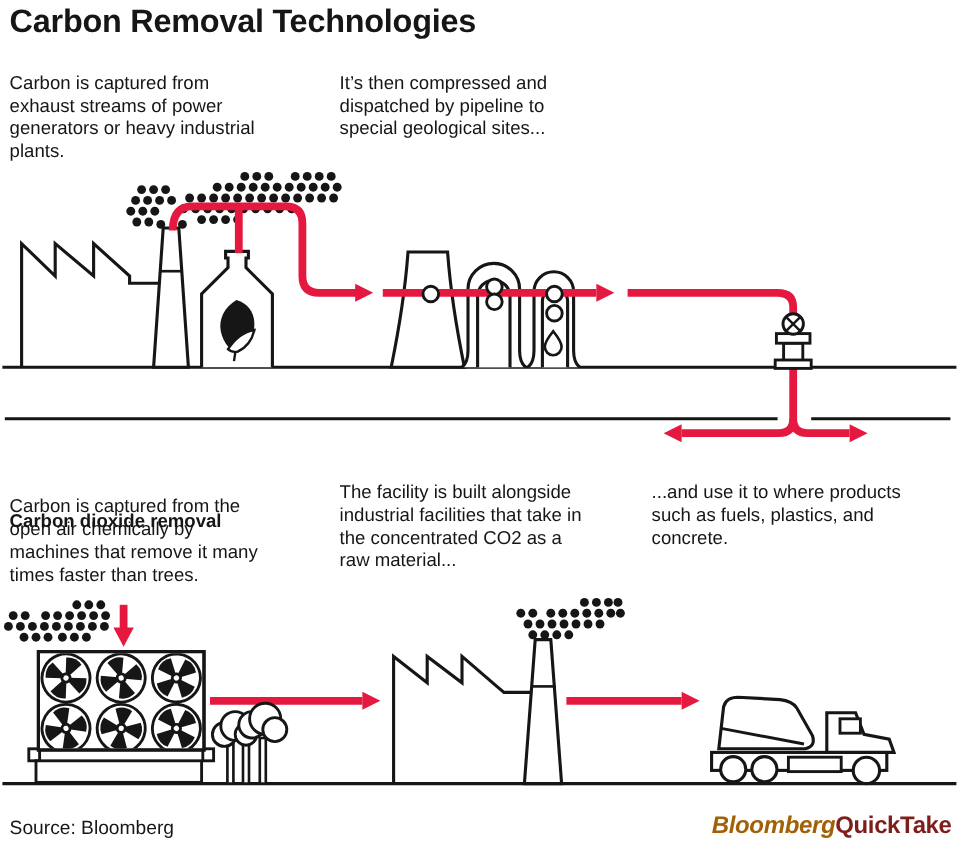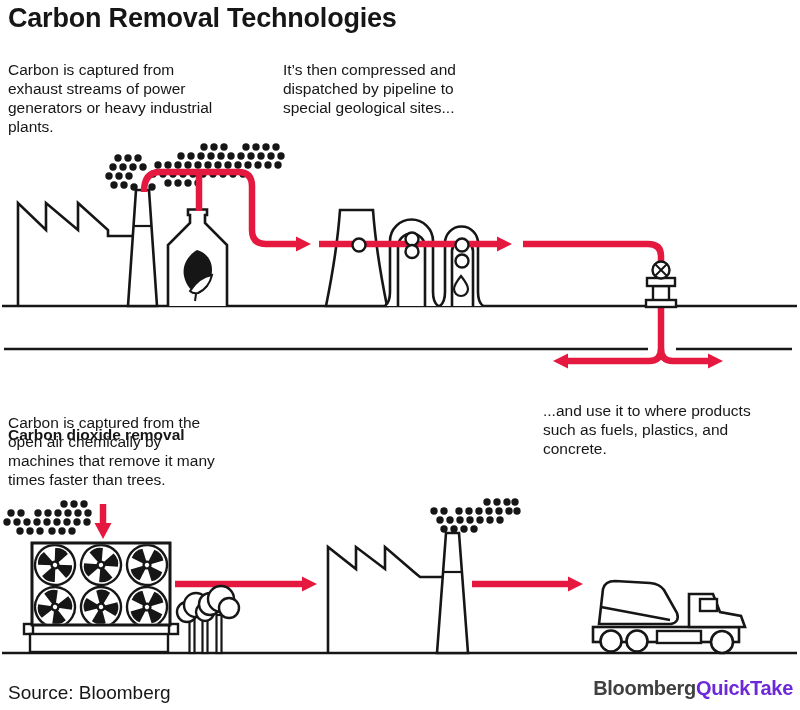--- a/index.html
+++ b/index.html
@@ -10,24 +10,24 @@
   .sec-heading{font-size:15.5px;font-weight:bold;}
   .step{font-size:15.5px;line-height:19px;}
   .h-ccs{left:8px;top:41px;}
   .t1{left:8px;top:60px;width:215px;}
   .t2{left:283px;top:60px;width:212px;}
   .t3{left:543px;top:60px;width:212px;}
   .h-cdr{left:8px;top:398px;margin-top:28px;}
   .b1{left:8px;top:413px;width:215px;}
   .b2{left:283px;top:401px;width:214px;}
   .b3{left:543px;top:401px;width:212px;}
-  .source{left:8px;top:682px;font-size:19px;text-align:center;}
+  .source{left:8px;top:682px;font-size:16px;text-align:center;}
   .logo{right:7px;top:677px;font-size:20px;font-weight:bold;letter-spacing:-0.3px;}
-  .logo .g1{color:#404040;}
-  .logo .g2{color:#6d28d9;}
+  .logo .g1{color:#a16207;font-style:italic;}
+  .logo .g2{color:#7f1d1d;}
   svg{position:absolute;left:0;top:0;}
 </style>
 </head>
 <body>
 
 <div id="stage">
 
   <svg width="800" height="710" viewBox="0 0 800 710">
     <defs>
       <g id="fanDef">
@@ -282,17 +282,18 @@
     </g>
   </svg>
 
   <div class="abs title">Carbon Removal Technologies</div>
 
   <div class="abs step t1">Carbon is captured from exhaust streams of power generators or heavy industrial plants.</div>
   <div class="abs step t2">It’s then compressed and dispatched by pipeline to special geological sites...</div>
 
   <div class="abs sec-heading h-cdr">Carbon dioxide removal</div>
   <div class="abs step b1">Carbon is captured from the open air chemically by machines that remove it many times faster than trees.</div>
+  <div class="abs step b2">The facility is built alongside industrial facilities that take in the concentrated CO2 as a raw material...</div>
   <div class="abs step b3">...and use it to where products such as fuels, plastics, and concrete.</div>
 
   <div class="abs source">Source: Bloomberg</div>
   <div class="abs logo"><span class="g1">Bloomberg</span><span class="g2">QuickTake</span></div>
 </div>
 
 </body></html>

